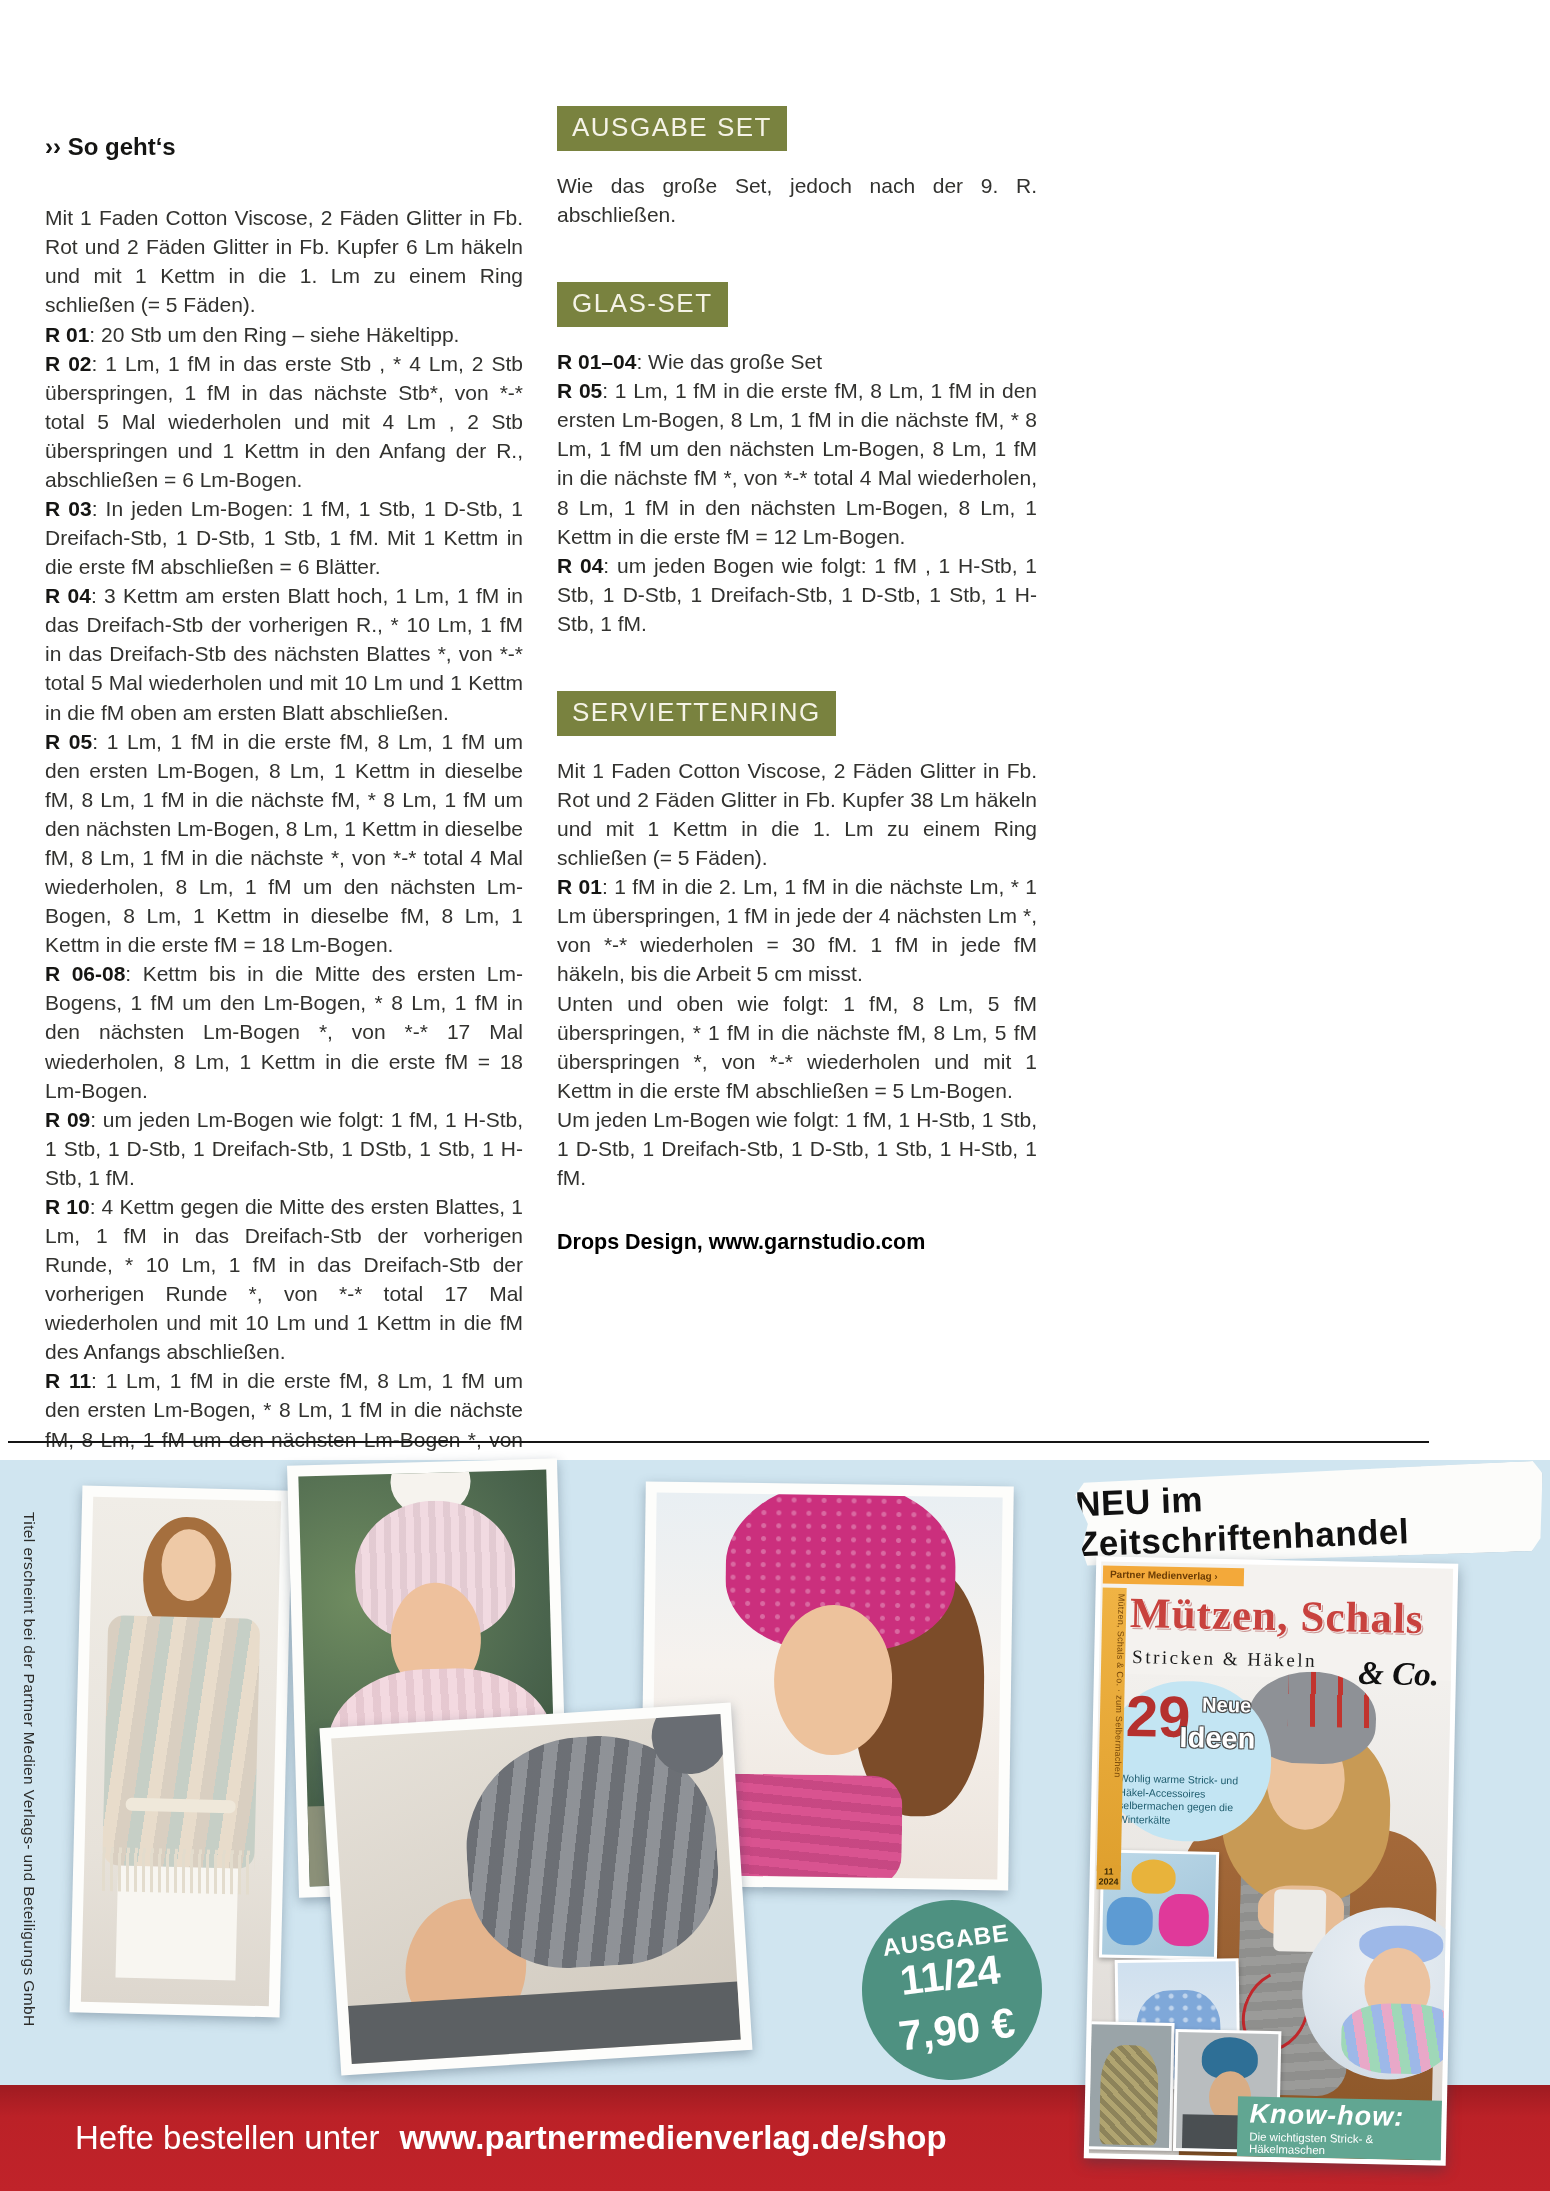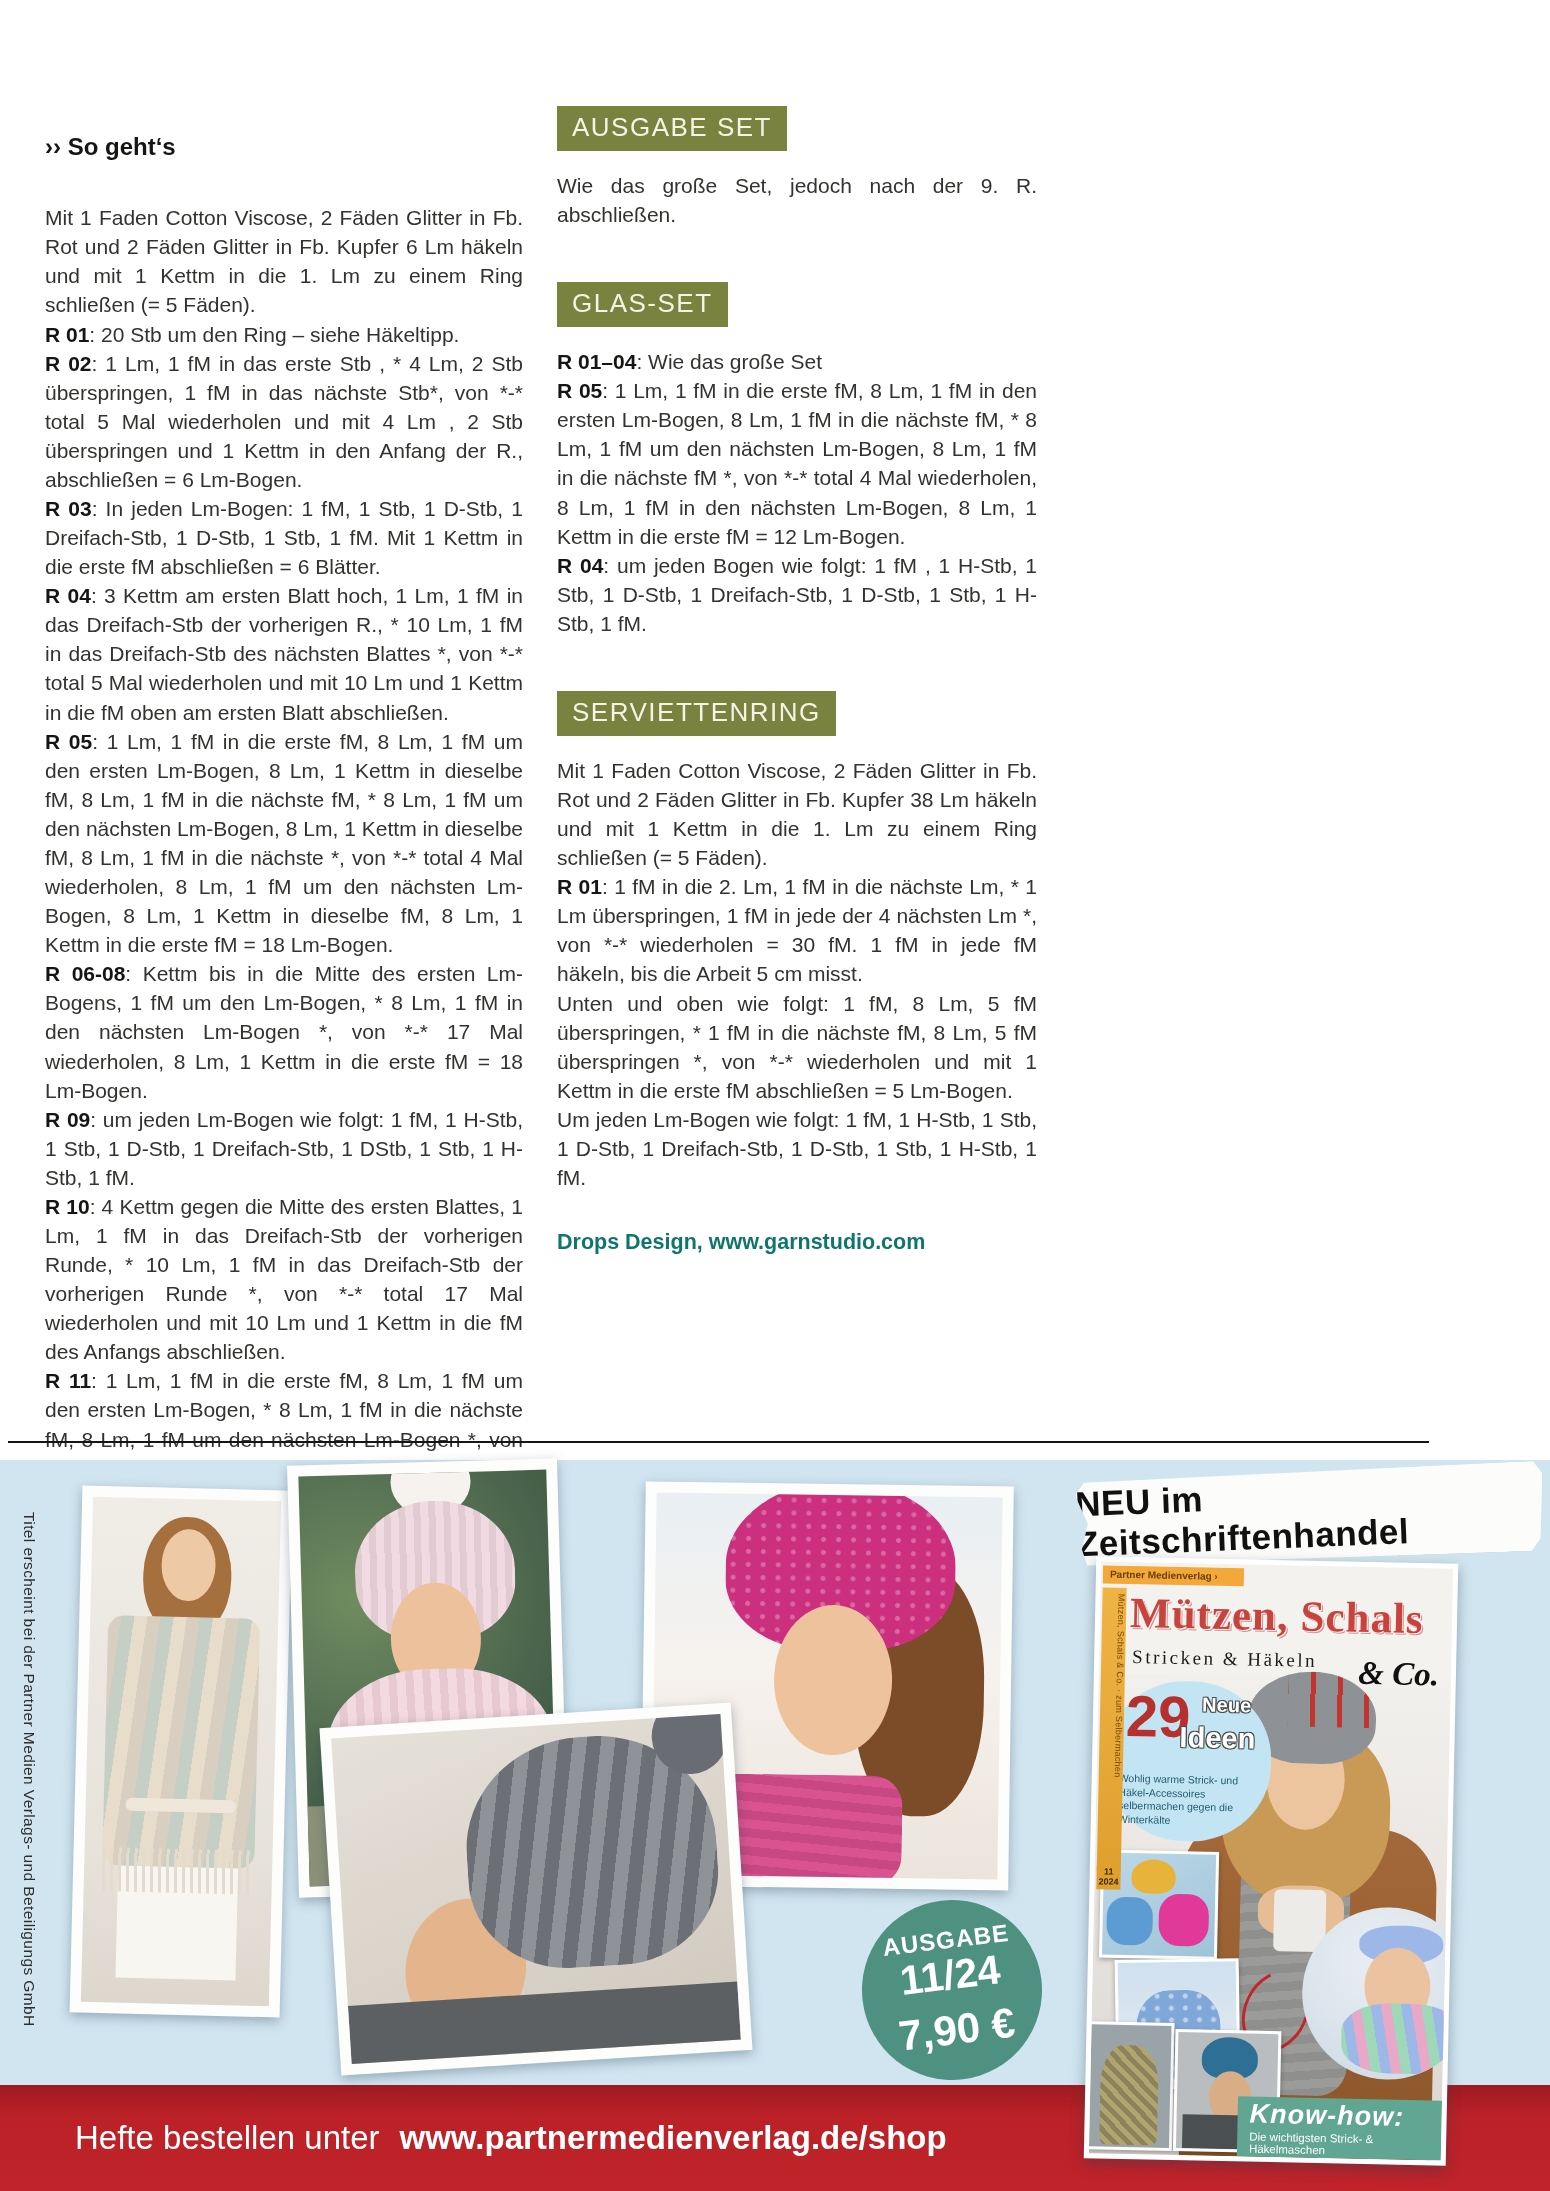--- a/index.html
+++ b/index.html
@@ -12,21 +12,21 @@
   .col{position:absolute;text-align:justify;color:#32322f;font-size:21px;line-height:1.385;
        hyphens:auto;-webkit-hyphens:auto;}
   .col p{margin:0;}
   .col .row b{color:#151513;font-weight:700;}
   #left-col{left:45px;top:130px;width:478px;}
   #right-col{left:557px;top:106px;width:480px;}
   .article-heading{font-size:24px;font-weight:700;color:#151513;margin:0 0 40px 0;text-align:left;}
   .sec-box{display:inline-block;background:#79823f;color:#f5f3e6;font-size:26px;font-weight:400;
            letter-spacing:1.5px;padding:3px 15px 6px 15px;margin:0 0 20px 0;text-align:left;}
   .sec-gap{margin-top:53px;}
-  .credit{margin-top:36px !important;font-weight:700;color:#0f766e;text-align:left;font-size:21.5px;}
+  .credit{margin-top:36px !important;font-weight:700;color:#000000;text-align:left;font-size:21.5px;}
   
   #rule{position:absolute;left:8px;top:1441px;width:1421px;height:2px;background:#151515;}
   
   #promo{position:absolute;left:0;top:1460px;width:1550px;height:625px;background:#d0e5f0;z-index:2;}
   #imprint{position:absolute;left:20px;top:52px;height:520px;writing-mode:vertical-rl;
            font-size:15.5px;color:#2d2d2b;letter-spacing:.4px;}
   
   .photo{position:absolute;background:#fdfdfb;padding:11px;box-shadow:0 4px 12px rgba(40,60,80,.35);}
   .ph{position:relative;width:100%;height:100%;overflow:hidden;}
   .blob{position:absolute;}

